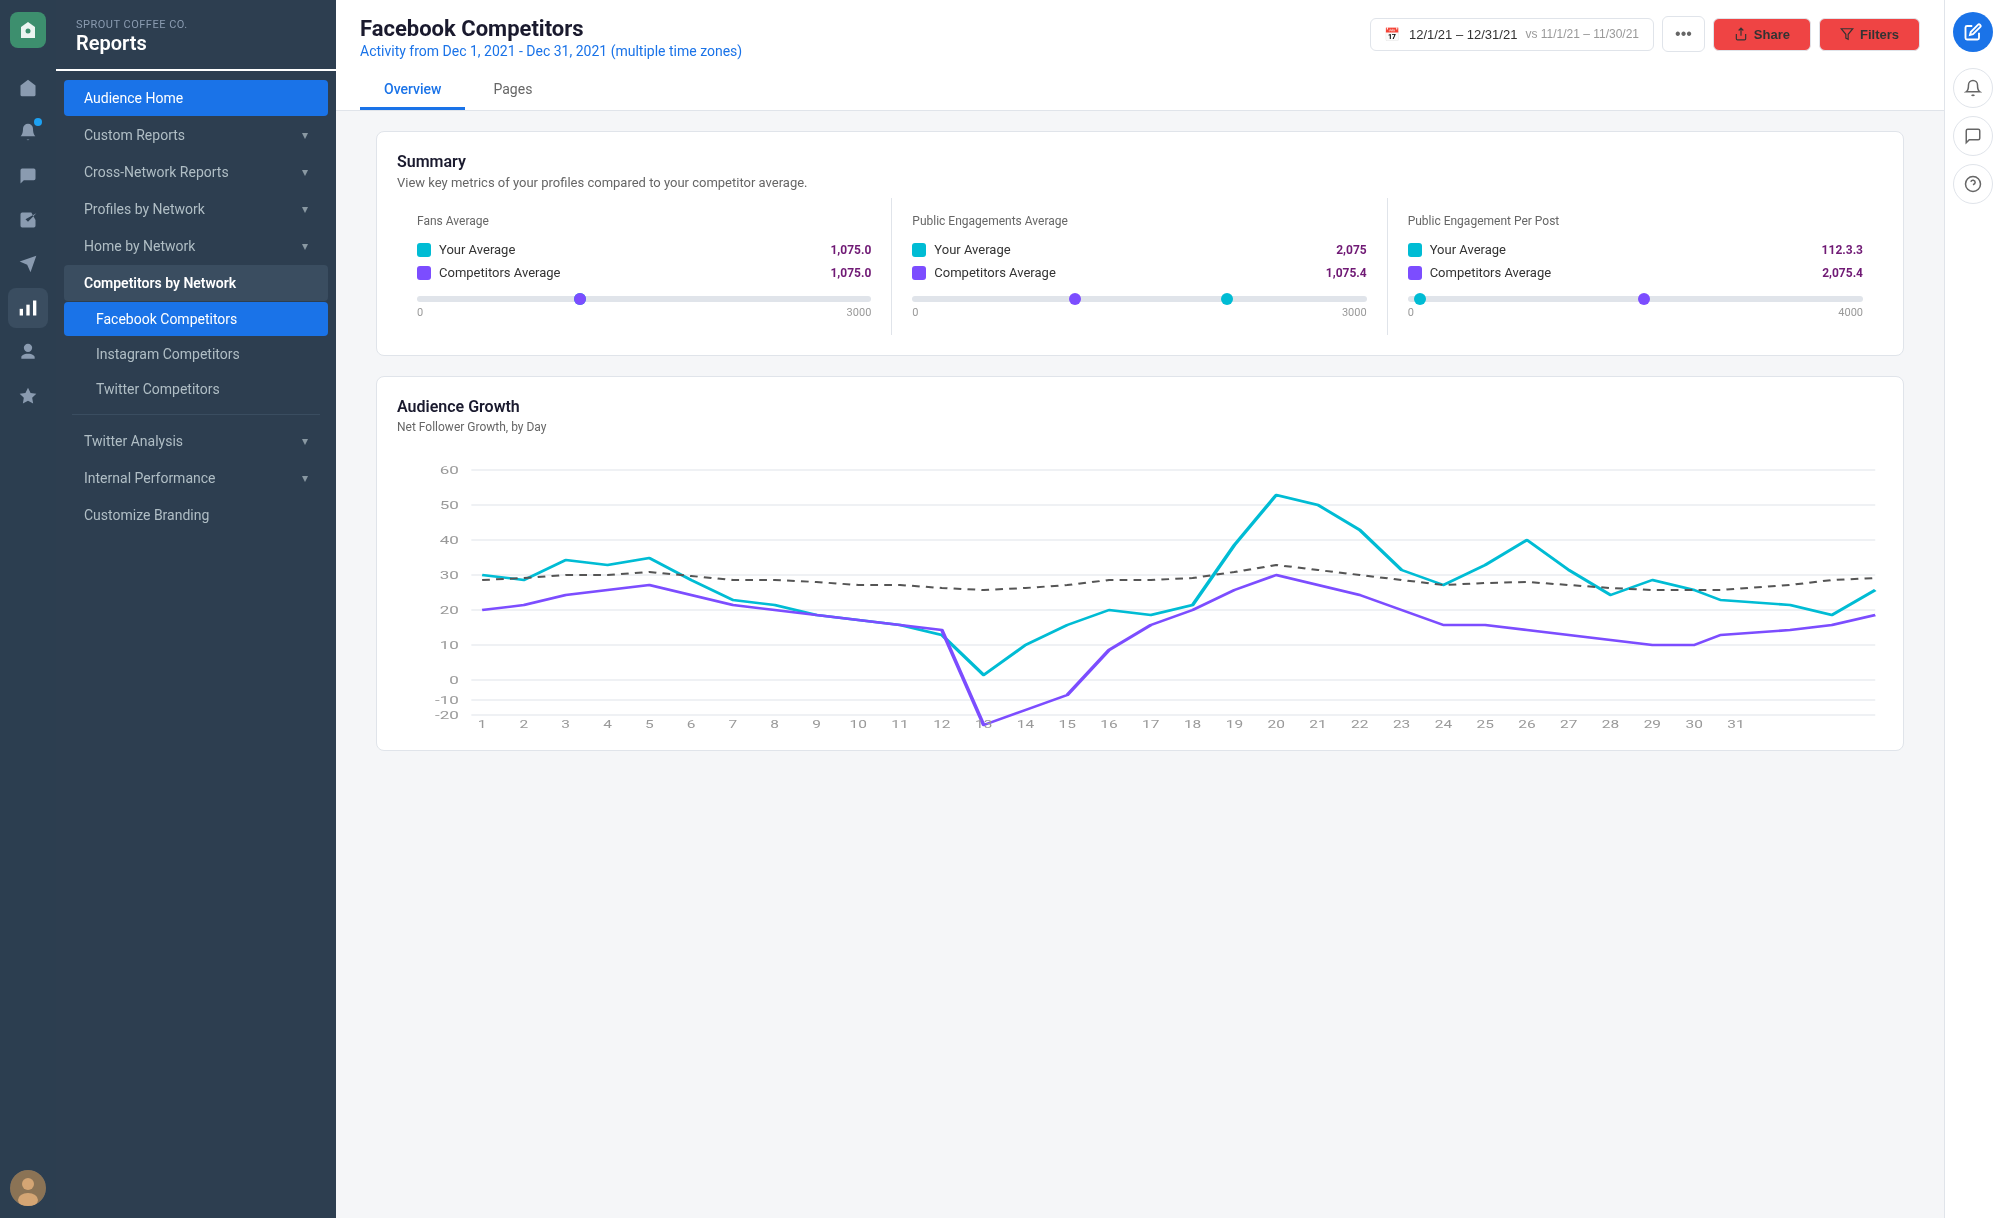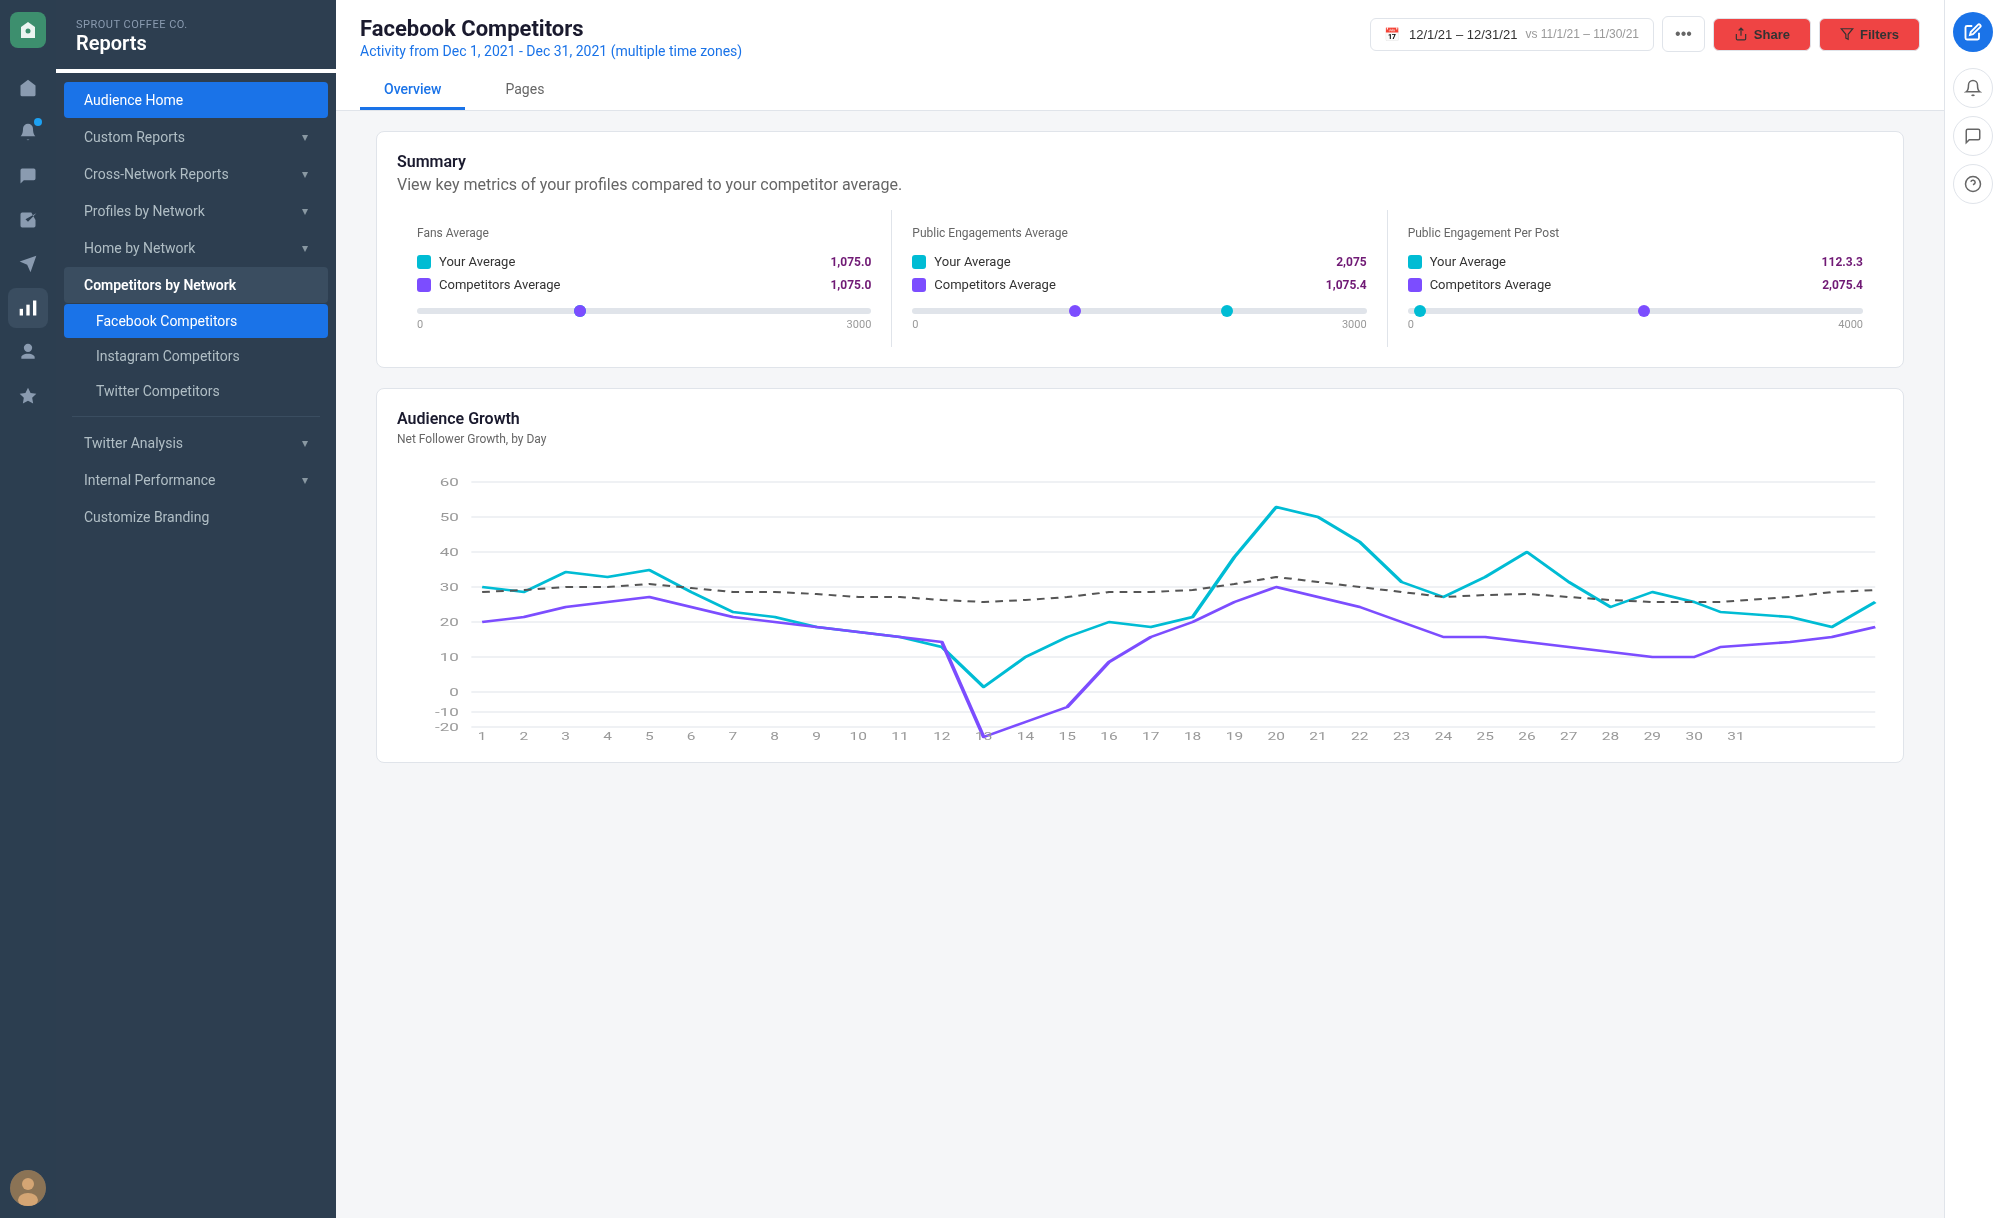--- a/index.html
+++ b/index.html
@@ -72,21 +72,21 @@
     .sidebar {
       width: 280px;
       background: #2d3e50;
       display: flex;
       flex-direction: column;
       flex-shrink: 0;
       overflow-y: auto;
     }
     .sidebar-header {
       padding: 18px 20px 14px;
-      border-bottom: 4px solid #ffffff;
+      border-bottom: 2px solid #ffffff;
     }
     .sidebar-brand {
       font-size: 11px;
       color: #8a9bb0;
       text-transform: uppercase;
       letter-spacing: 0.5px;
     }
     .sidebar-title {
       font-size: 20px;
       color: #fff;
@@ -186,21 +186,21 @@
       padding: 8px 12px;
       border: 1px solid #e0e4ea;
       border-radius: 6px;
       background: #fff;
       cursor: pointer;
       color: #666;
       font-size: 16px;
     }
     .tabs {
       display: flex;
-      gap: 16px;
+      gap: 4px;
     }
     .tab {
       padding: 10px 24px;
       font-size: 14px;
       color: #666;
       cursor: pointer;
       border-bottom: 3px solid transparent;
       transition: all 0.2s;
     }
     .tab.active {
@@ -224,23 +224,23 @@
       padding: 20px;
       margin-bottom: 20px;
     }
     .card-title {
       font-size: 16px;
       font-weight: 600;
       color: #1a1a2e;
       margin-bottom: 4px;
     }
     .card-subtitle {
-      font-size: 16px;
+      font-size: 13px;
       color: #666;
-      margin-bottom: 16px;
+      margin-bottom: 8px;
     }
     .summary-grid {
       display: grid;
       grid-template-columns: 1fr 1fr 1fr;
       gap: 0;
     }
     .summary-metric {
       padding: 16px 20px;
       border-right: 1px solid #e0e4ea;
     }

